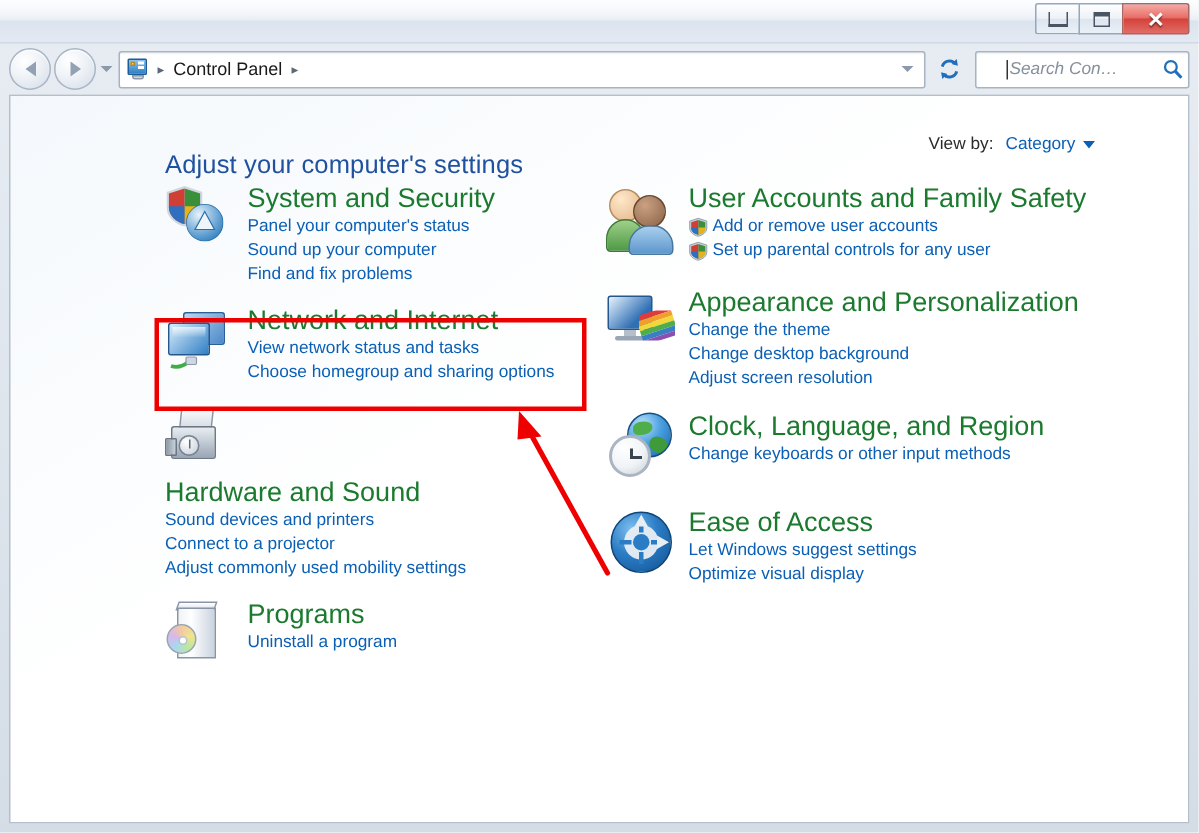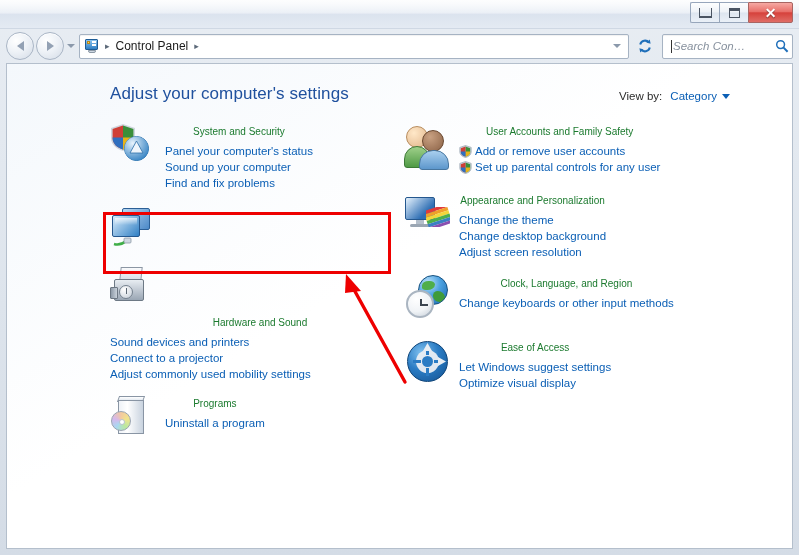--- a/index.html
+++ b/index.html
@@ -84,56 +84,56 @@
   .addr-drop{width:18px;height:21px;display:flex;align-items:center;justify-content:center;flex:none;}
   .refresh{
     width:24px;height:23px;margin-left:3px;flex:none;
     display:flex;align-items:center;justify-content:center;
     border:1px solid transparent;
   }
   .refresh svg{display:block;}
   .searchbox{
     width:118px;height:23px;margin-left:4px;flex:none;
     background:#fff;border:1px solid #a6b3c3;border-radius:2px;
-    display:flex;align-items:center;padding:0 3px 0 8px;
+    display:flex;align-items:center;padding:0 3px 0 20px;
     box-shadow:inset 0 1px 1px rgba(0,0,0,.06);
   }
   .caret{width:1px;height:13px;background:#333;margin-right:1px;}
   .srch-ph{flex:1;font-size:11.5px;font-style:italic;color:#86909d;white-space:nowrap;overflow:hidden;}
   .mag{flex:none;}
 
   
   .content{
     flex:1;margin:0 6px 6px 6px;background:#fff;border:1px solid #b4bfcc;
     position:relative;overflow:hidden;
     background-image:linear-gradient(to bottom right,#f4f8fc 0%,#ffffff 45%);
   }
   .page-title{
-    position:absolute;left:103px;top:20px;
+    position:absolute;left:103px;top:36px;
     font-size:17px;color:#20519e;letter-spacing:.1px;white-space:nowrap;
   }
   .viewby{
     position:absolute;right:62px;top:26px;display:flex;align-items:center;gap:8px;
     font-size:11.5px;white-space:nowrap;
   }
   .viewby-label{color:#2b2b2b;}
   .viewby-val{color:#0b5fb5;}
   .viewby-caret{width:0;height:0;border-left:4px solid transparent;border-right:4px solid transparent;border-top:5px solid #0b5fb5;margin-left:-3px;}
 
   .cols{position:absolute;left:0;top:58px;right:0;}
   .col{position:absolute;top:0;}
   .col-left{left:103px;width:300px;}
   .col-right{left:397px;width:330px;}
 
   .cat{position:relative;display:flex;margin-bottom:10px;}
   .cat-icon{width:48px;height:48px;flex:none;position:relative;margin-right:7px;}
   .cat-body{padding-top:1px;min-width:0;}
   .cat-title{
-    font-size:10px;color:#1b7a2e;white-space:nowrap;line-height:18px;
-    margin-bottom:2px;cursor:pointer;text-align:center;
+    font-size:18px;color:#1b7a2e;white-space:nowrap;line-height:18px;
+    margin-bottom:2px;cursor:pointer;
   }
   .cat-link{
     font-size:11.5px;color:#0b5fb5;line-height:16px;white-space:nowrap;cursor:pointer;
     display:flex;align-items:center;gap:3px;
   }
 
   
   .shield-mini{width:13px;height:13px;flex:none;position:relative;}
 
   
@@ -312,20 +312,29 @@
 
         <div class="cat" style="margin-bottom:14px;margin-top:6px;">
           <div class="cat-icon ic-net">
             <div class="mon-back"></div>
             <div class="mon-front"></div>
             <svg class="cable" viewBox="0 0 20 9" width="20" height="9">
               <path d="M2 7 Q8 9 14 4" stroke="#3fae47" stroke-width="2.4" fill="none"></path>
               <rect x="12" y="1" width="7" height="5" rx="1" fill="#cfd8e2" stroke="#8d99a6" stroke-width="0.8"></rect>
             </svg>
           </div>
+          <div class="cat-body">
+            <div class="cat-title">Network and Internet</div>
+            <div class="cat-link">
+              <span>View network status and tasks</span>
+            </div>
+            <div class="cat-link">
+              <span>Choose homegroup and sharing options</span>
+            </div>
+          </div>
         </div>
 
         <div class="cat" style="margin-bottom:12px;flex-direction:column;">
           <div class="cat-icon ic-hw">
             <div class="printer-top"></div>
             <div class="printer-body"></div>
             <div class="knob"></div>
             <div class="spk"></div>
           </div>
           <div class="cat-body">

